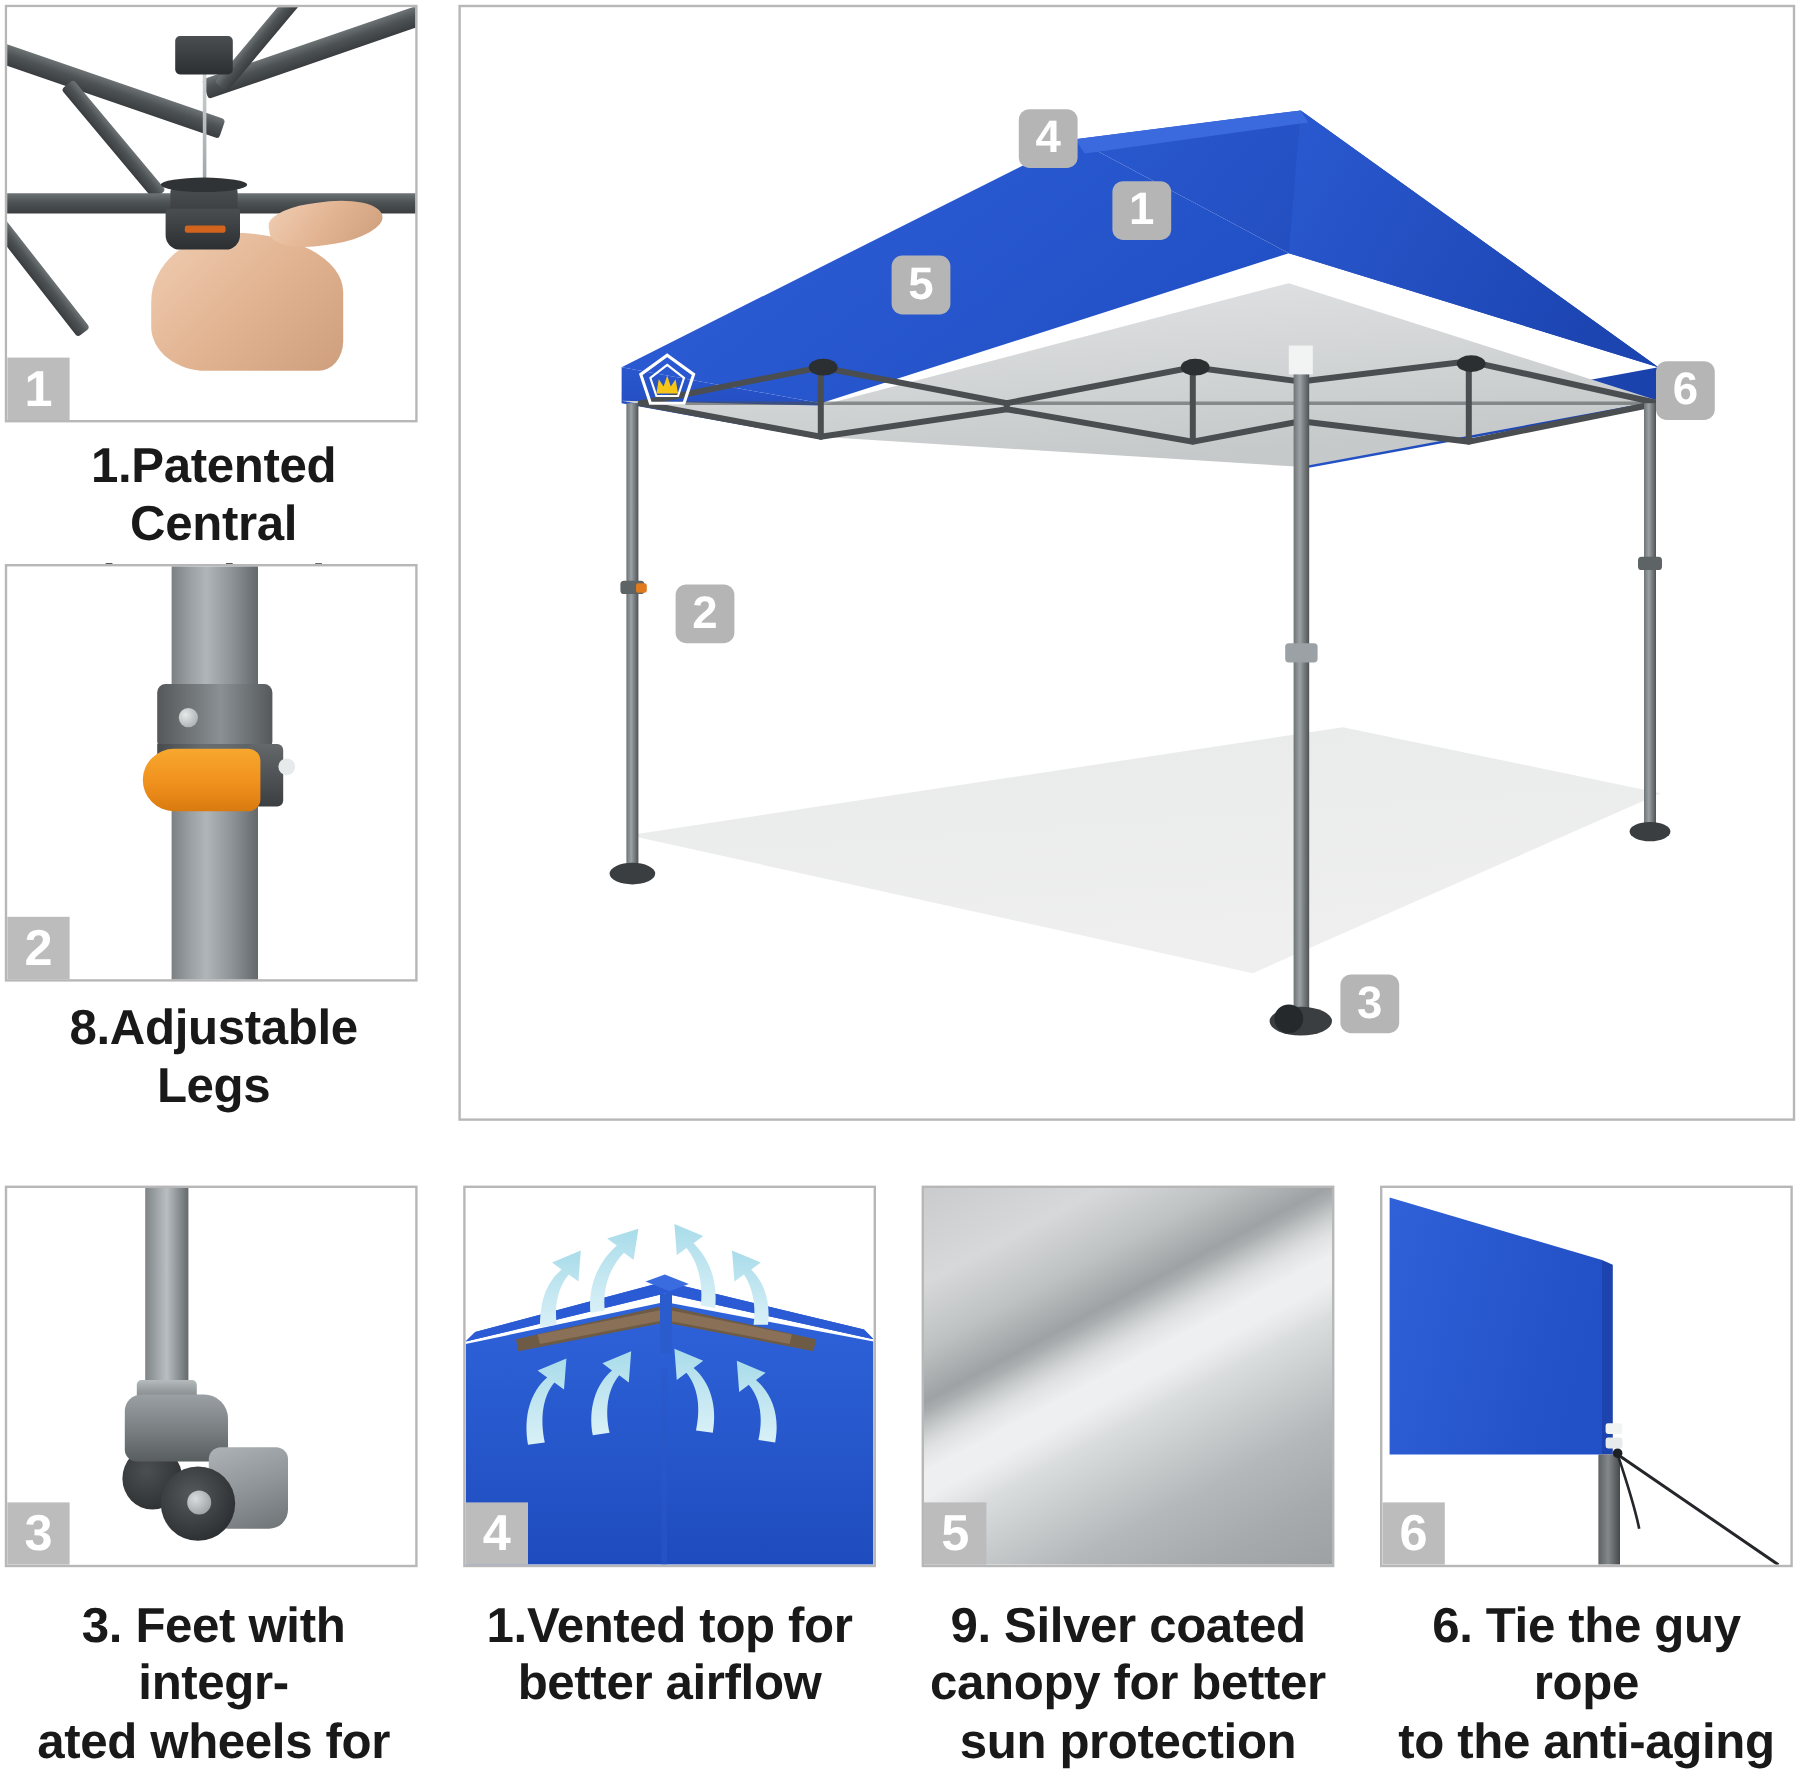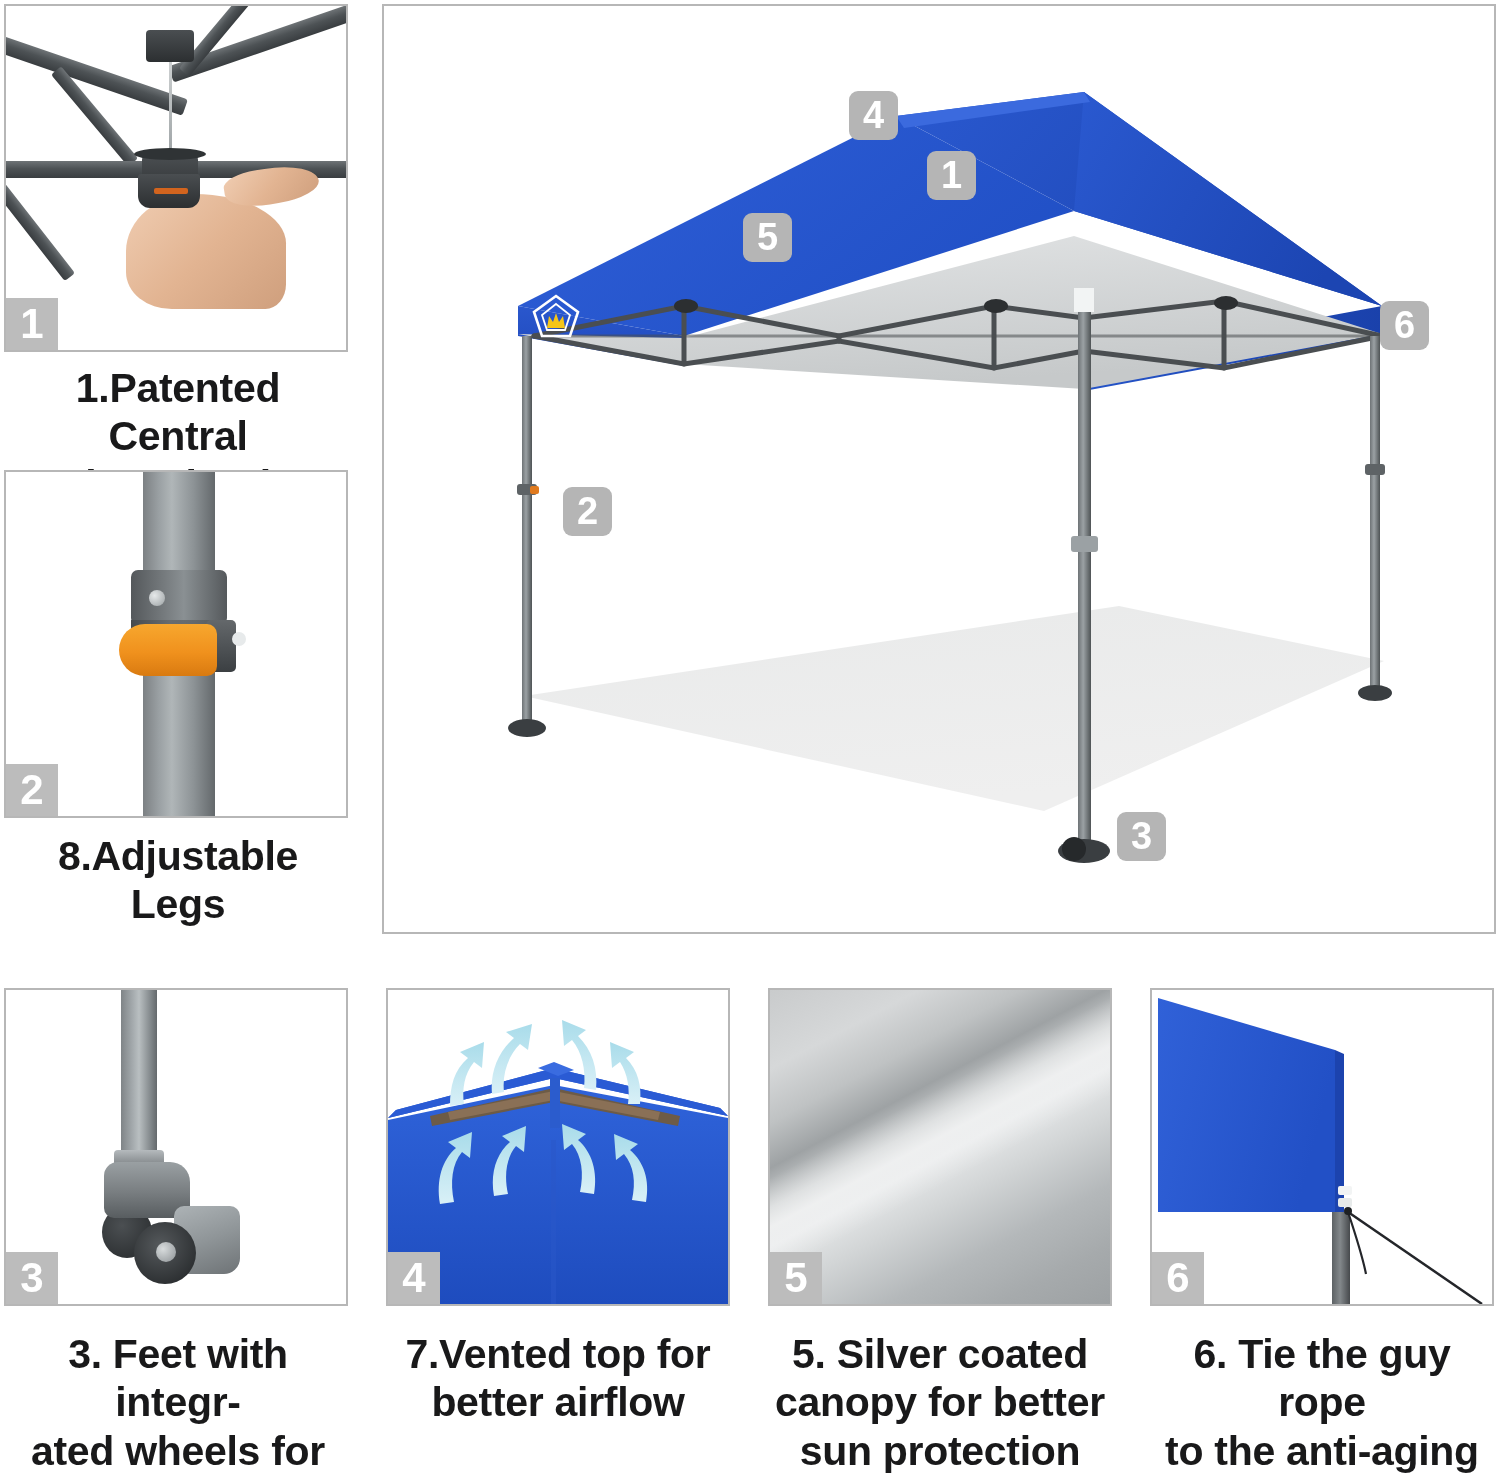--- a/index.html
+++ b/index.html
@@ -456,29 +456,29 @@
 
       <g fill="url(#arrowGrad)">
         <path d="M52,214 C48,190 54,170 68,158 L60,152 L84,142 L82,168 L74,162 C64,174 62,192 66,212 Z"></path>
         <path d="M106,206 C102,184 108,164 122,152 L114,146 L138,136 L136,162 L128,156 C118,168 116,186 120,204 Z"></path>
         <path d="M206,204 C210,182 204,162 190,150 L198,144 L174,134 L176,160 L184,154 C194,166 196,184 192,202 Z"></path>
         <path d="M258,212 C262,190 256,172 242,160 L250,154 L226,144 L228,170 L236,164 C246,176 248,192 244,210 Z"></path>
       </g>
     </svg>
     <div class="corner-badge">4</div>
   </div>
-  <div class="caption cap4">7.Vented top for
+  <div class="caption cap4">1.Vented top for
 better airflow</div>
 
   <div class="frame" id="panel5">
     <div class="p5-fabric"></div>
     <div class="p5-sheen"></div>
     <div class="corner-badge">5</div>
   </div>
-  <div class="caption cap5">5. Silver coated
+  <div class="caption cap5">9. Silver coated
 canopy for better
 sun protection</div>
 
   <div class="frame" id="panel6">
     <svg width="340" height="314" viewBox="0 0 340 314" style="position:absolute;left:0;top:0;">
       <defs>
         <linearGradient id="g6blue" x1="0" y1="0" x2="1" y2="0.3">
           <stop offset="0%" stop-color="#3061d8"></stop>
           <stop offset="100%" stop-color="#2250c6"></stop>
         </linearGradient>

